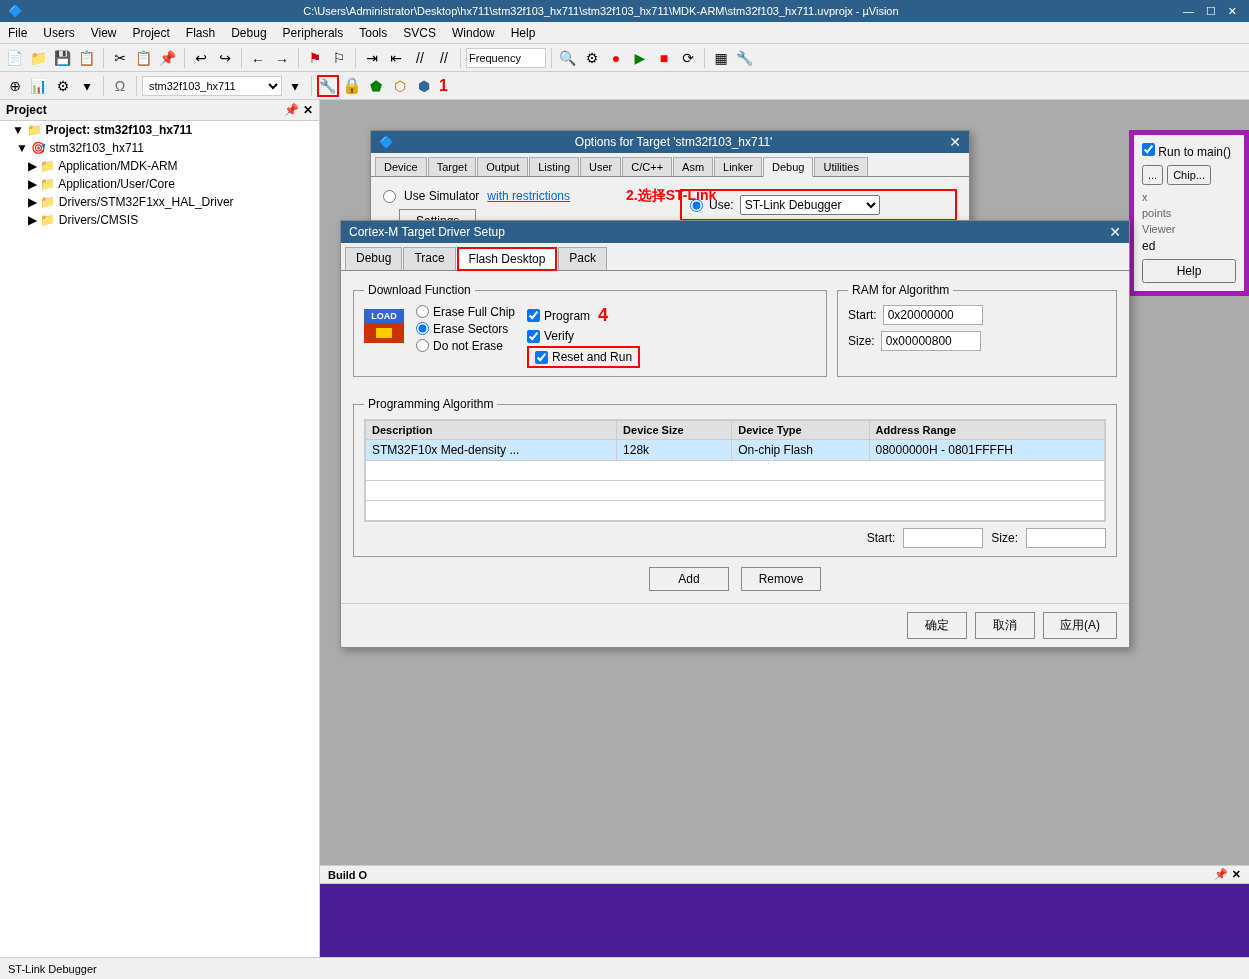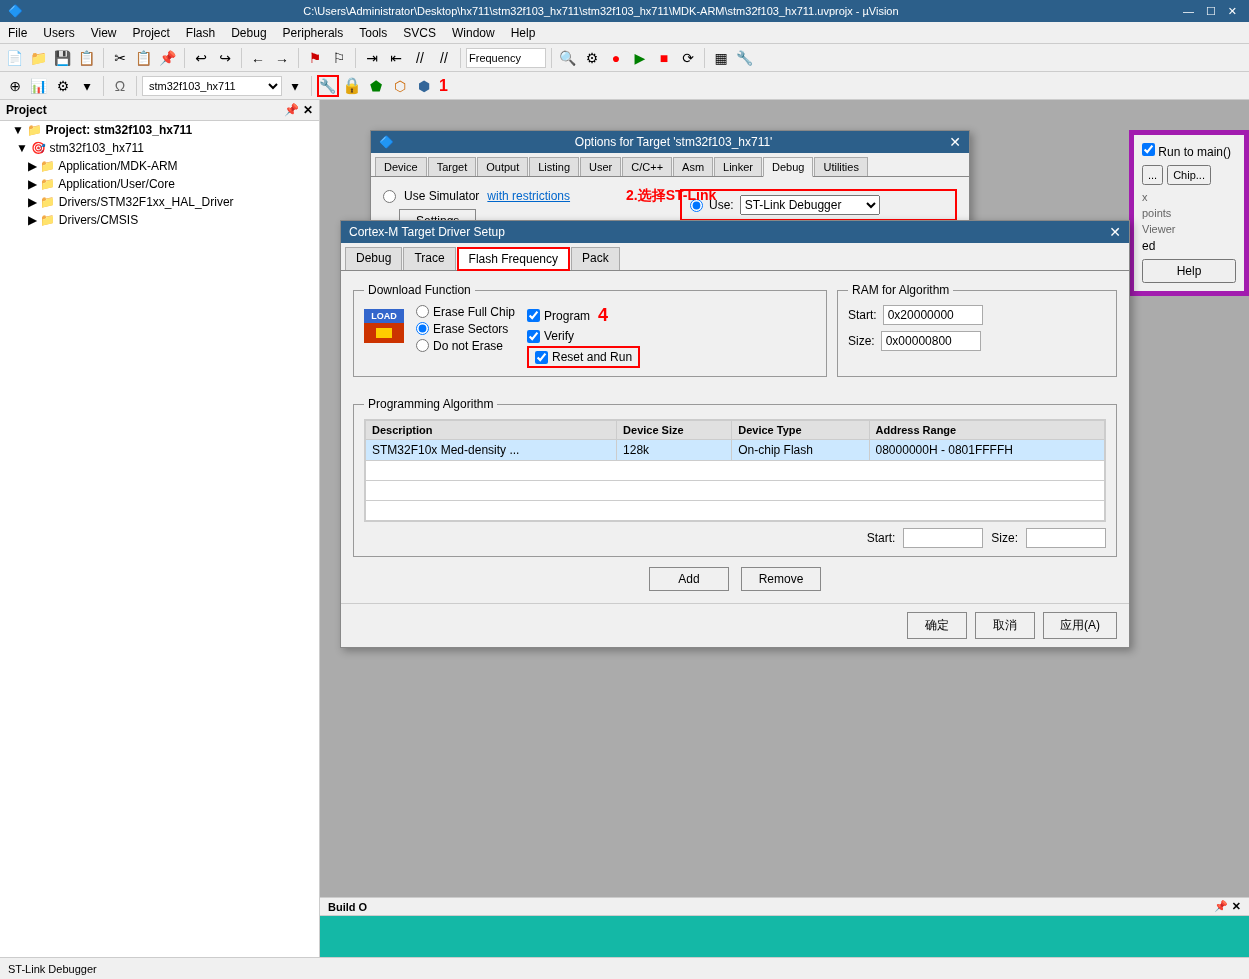--- a/index.html
+++ b/index.html
@@ -284,21 +284,21 @@
     </div>
 
     <div class="cortex-dialog">
       <div class="cortex-title-bar">
         <span>Cortex-M Target Driver Setup</span>
         <button class="dialog-close-btn">✕</button>
       </div>
       <div class="cortex-tabs">
         <div class="cortex-tab">Debug</div>
         <div class="cortex-tab">Trace</div>
-        <div class="cortex-tab active">Flash Frequency</div>
+        <div class="cortex-tab active">Flash Desktop</div>
         <div class="cortex-tab">Pack</div>
       </div>
       <div class="cortex-content">
 
         <div style="display:flex; gap:10px; margin-bottom:10px;">
 
           <fieldset style="flex:1;">
             <legend>Download Function</legend>
             <div style="display:flex; align-items:flex-start; gap:12px;">
 
@@ -400,21 +400,21 @@
         </div>
       </div>
 
       <div class="dialog-footer">
         <button class="dialog-btn" style="min-width:60px;">确定</button>
         <button class="dialog-btn" style="min-width:60px;">取消</button>
         <button class="dialog-btn" style="min-width:60px;">应用(A)</button>
       </div>
     </div>
 
-    <div style="position:absolute; bottom:22px; left:0; right:0; height:60px; background:#14b8a6; border-top:1px solid #ccc;">
+    <div style="position:absolute; bottom:22px; left:0; right:0; height:92px; background:#4c1d95; border-top:1px solid #ccc;">
       <div class="bottom-tab">
         <span>Build O</span>
         <div style="display:flex; gap:4px;">
           <span style="cursor:pointer;">📌</span>
           <span style="cursor:pointer;">✕</span>
         </div>
       </div>
     </div>
 
   </div>

